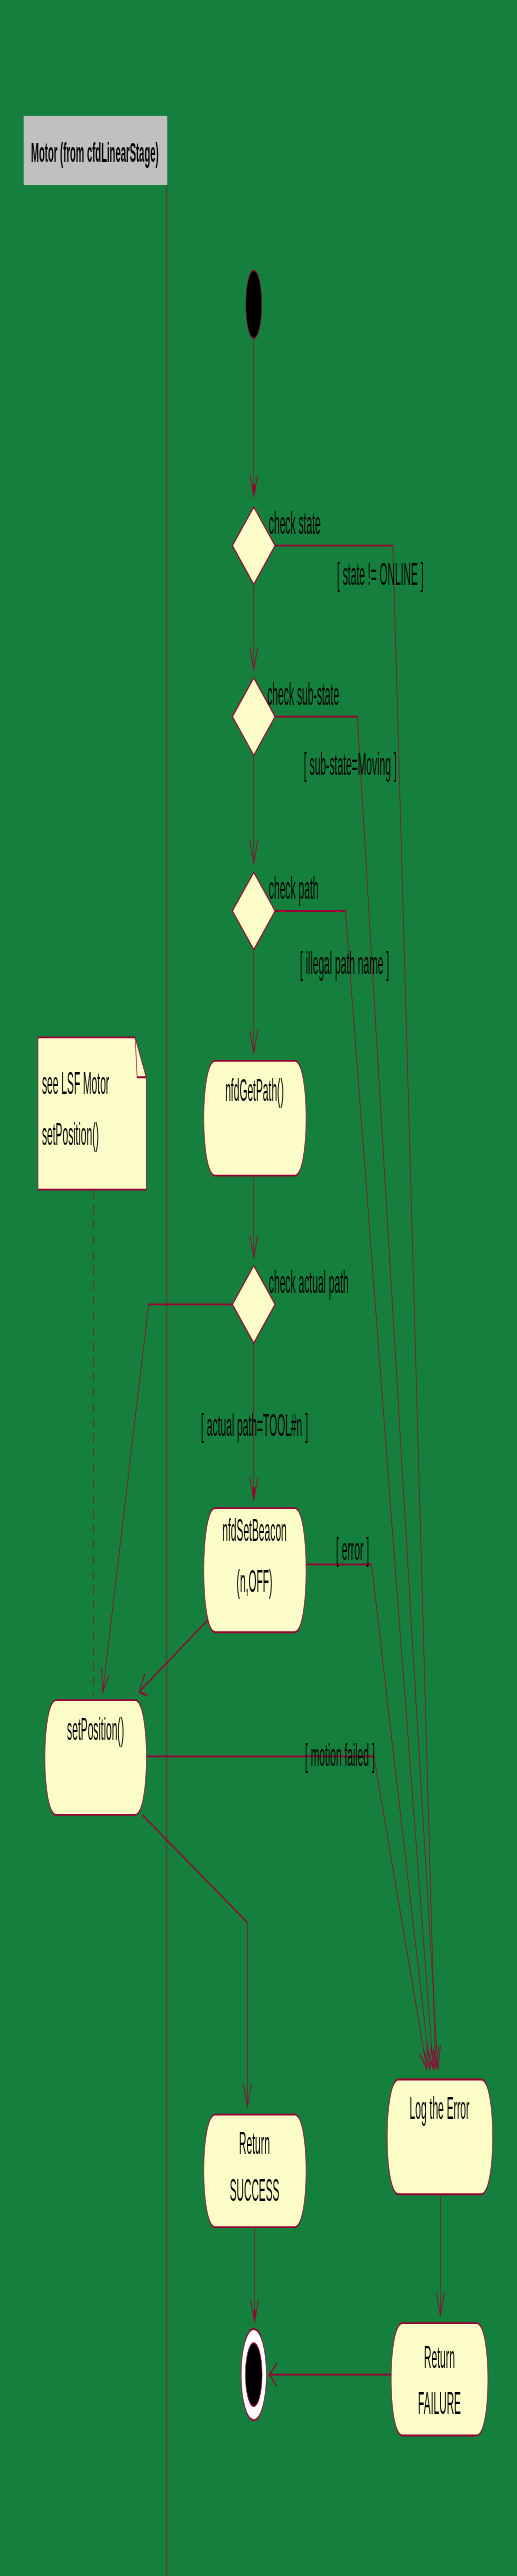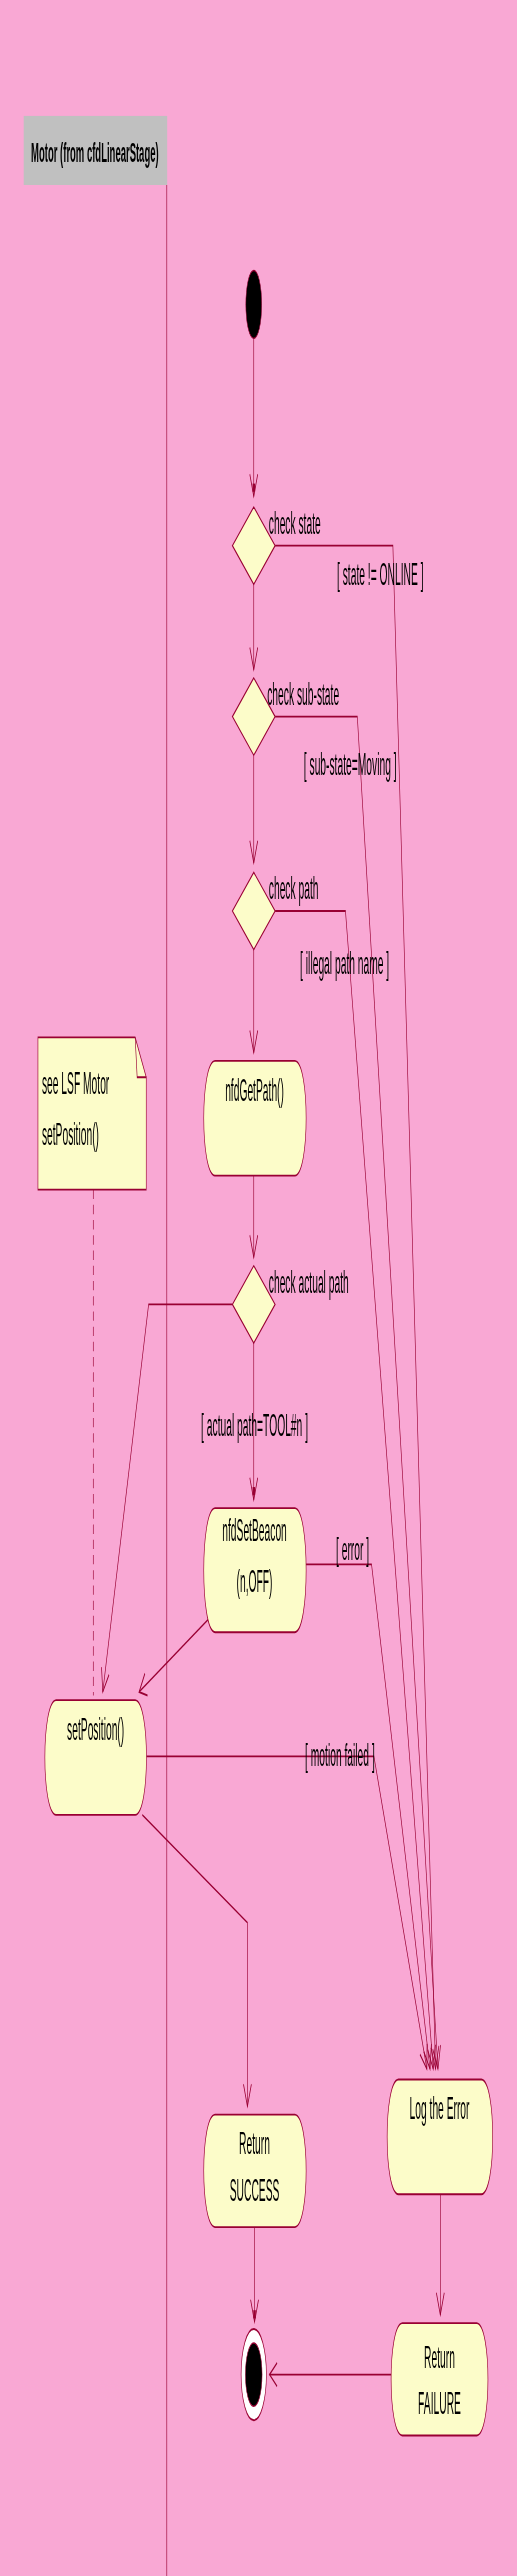--- a/index.html
+++ b/index.html
@@ -1,16 +1,16 @@
 <!DOCTYPE html>
 <html style="font-size:12.7px"><head>
 <meta charset="utf-8">
 <style>
   html,body{margin:0;padding:0;background:#ffffff;}
-  .canvas-wrap{position:relative;width:517px;height:2576px;background:#f9a8d4;overflow:hidden;}
+  .canvas-wrap{position:relative;width:517px;height:2576px;background:#15803d;overflow:hidden;}
   svg{display:block;}
   svg text{font-family:"Liberation Sans", sans-serif;fill:#000000;font-size:13px;}
   .lane-title{font-weight:bold;font-size:12px;}
   .edge{stroke:#990033;stroke-width:0.8;fill:none;}
   .edge-dashed{stroke:#990033;stroke-width:0.8;fill:none;stroke-dasharray:4 2.5;}
   .node{fill:#FCFCC9;stroke:#990033;stroke-width:0.8;}
   .start-end{fill:#000000;stroke:#990033;stroke-width:0.6;}
   .endring{fill:#ffffff;stroke:#990033;stroke-width:0.8;}
   .tip{fill:#990033;}
 </style>

